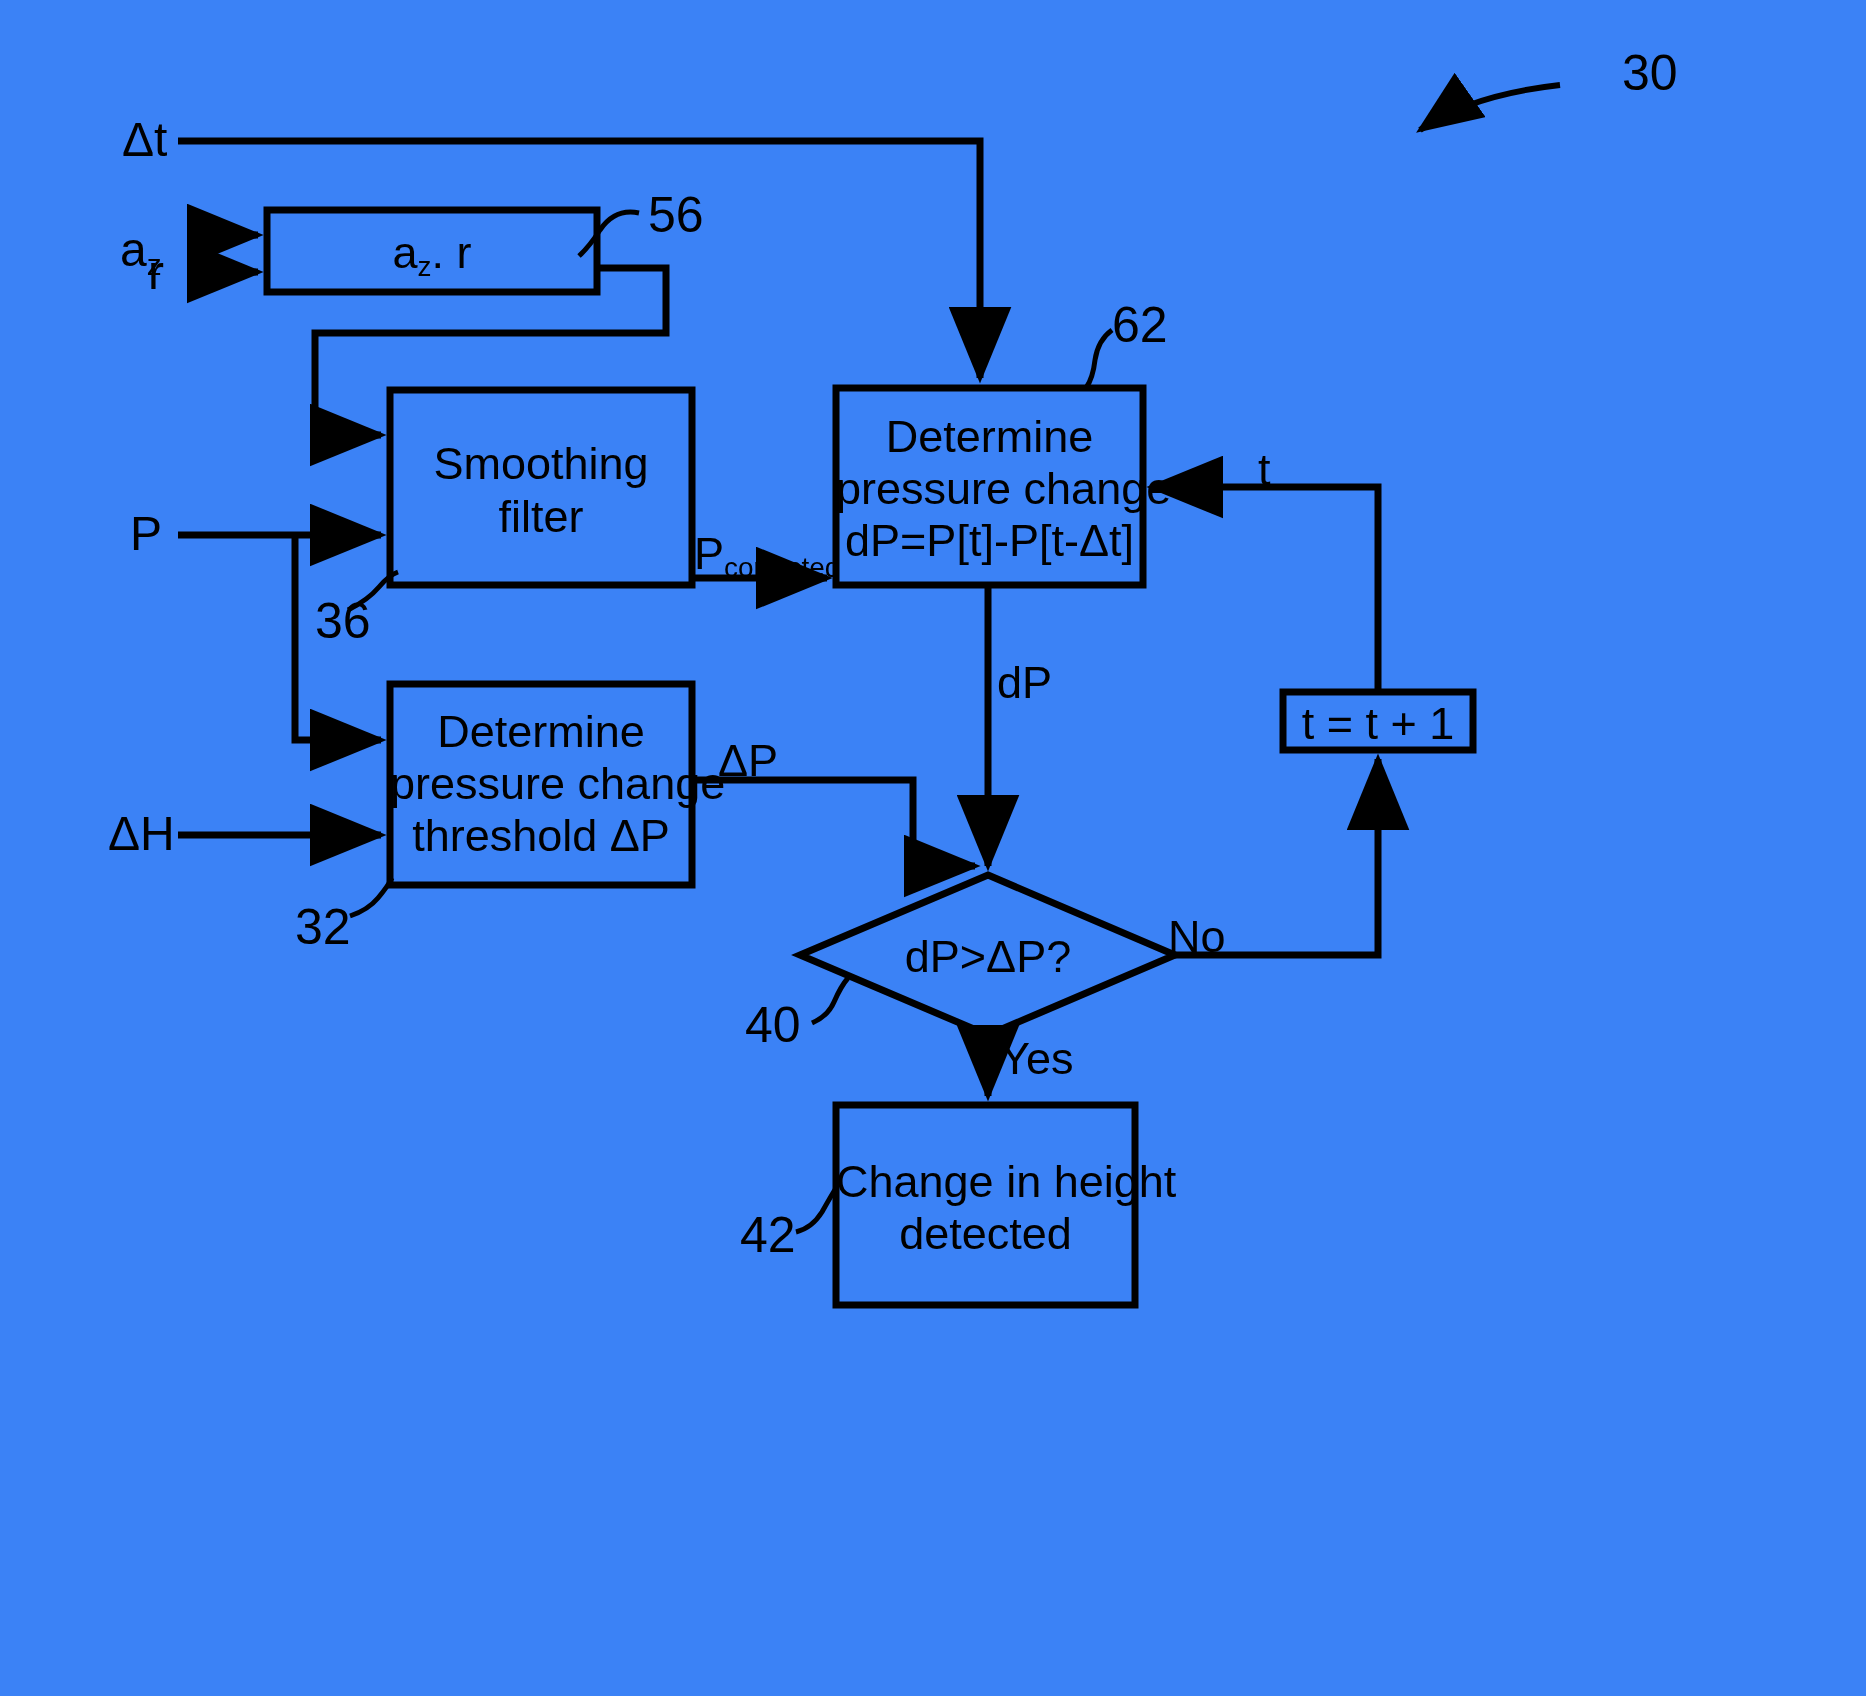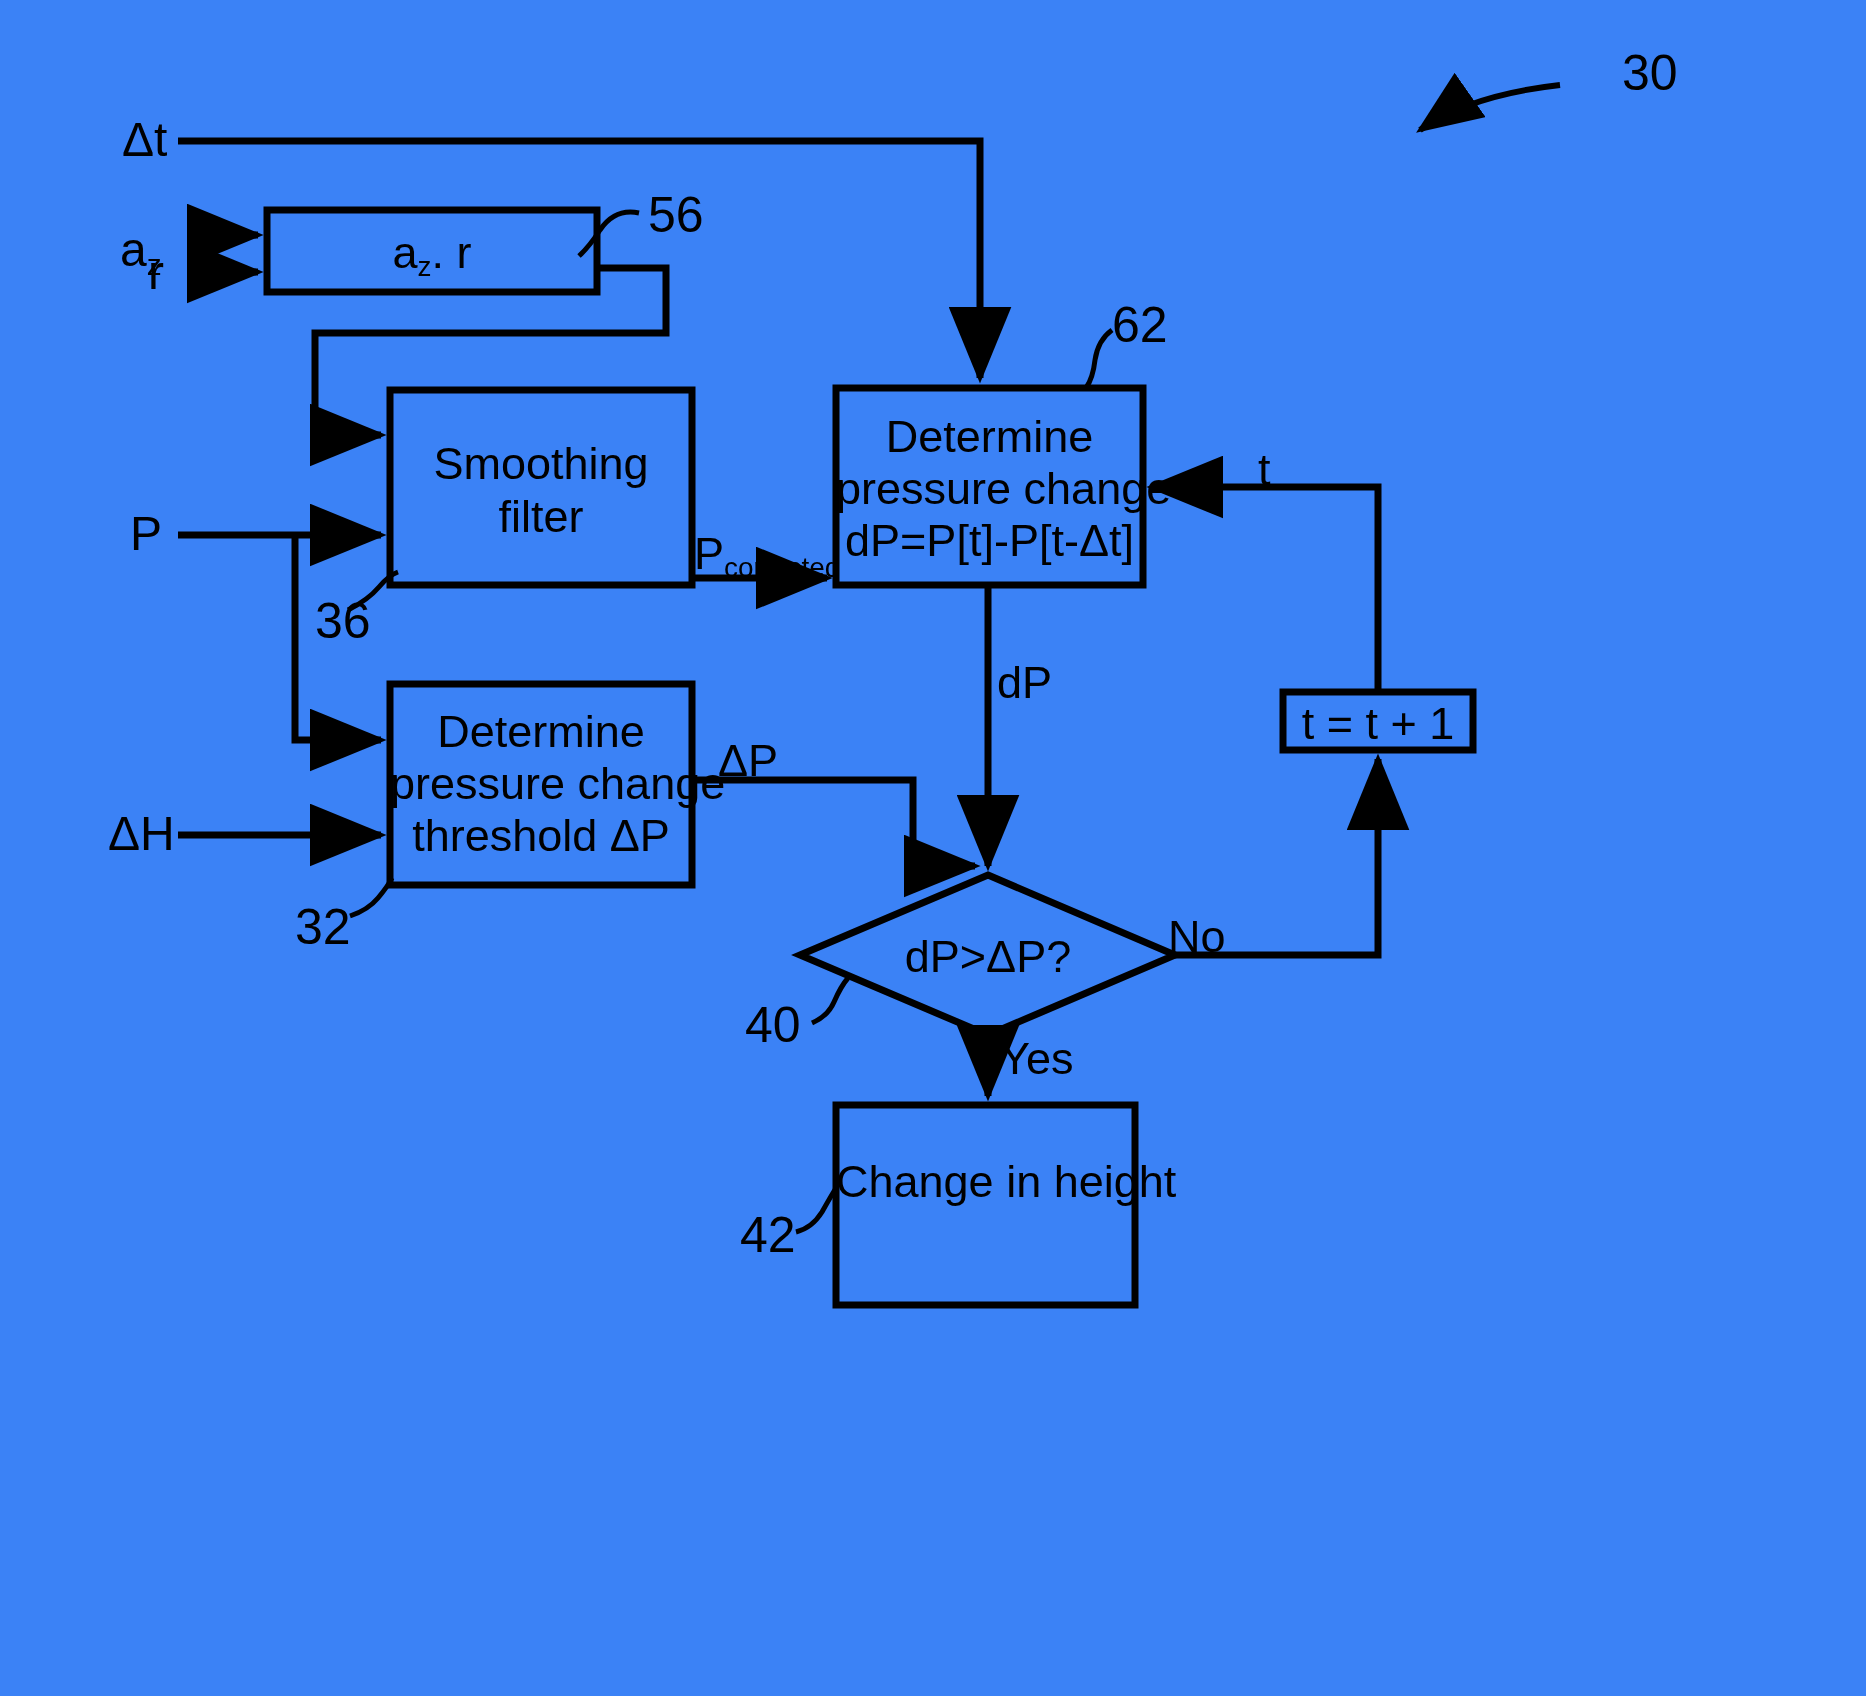--- a/index.html
+++ b/index.html
@@ -165,16 +165,17 @@
 
   <div class="fig-text box-label" style="left:838px; top:930px; width:300px;">dP&gt;ΔP?</div>
 
   <div class="fig-text ref-num" style="left:745px; top:996px;">40</div>
 
   <div class="fig-text edge-label" style="left:1168px; top:910px;">No</div>
 
   <div class="fig-text edge-label" style="left:1000px; top:1032px;">Yes</div>
 
   <div class="fig-text box-label" style="left:836px; top:1155px; width:299px;">Change in height</div>
+  <div class="fig-text box-label" style="left:836px; top:1207px; width:299px;">detected</div>
 
   <div class="fig-text ref-num" style="left:740px; top:1206px;">42</div>
 
 </div>
 
 </body></html>

